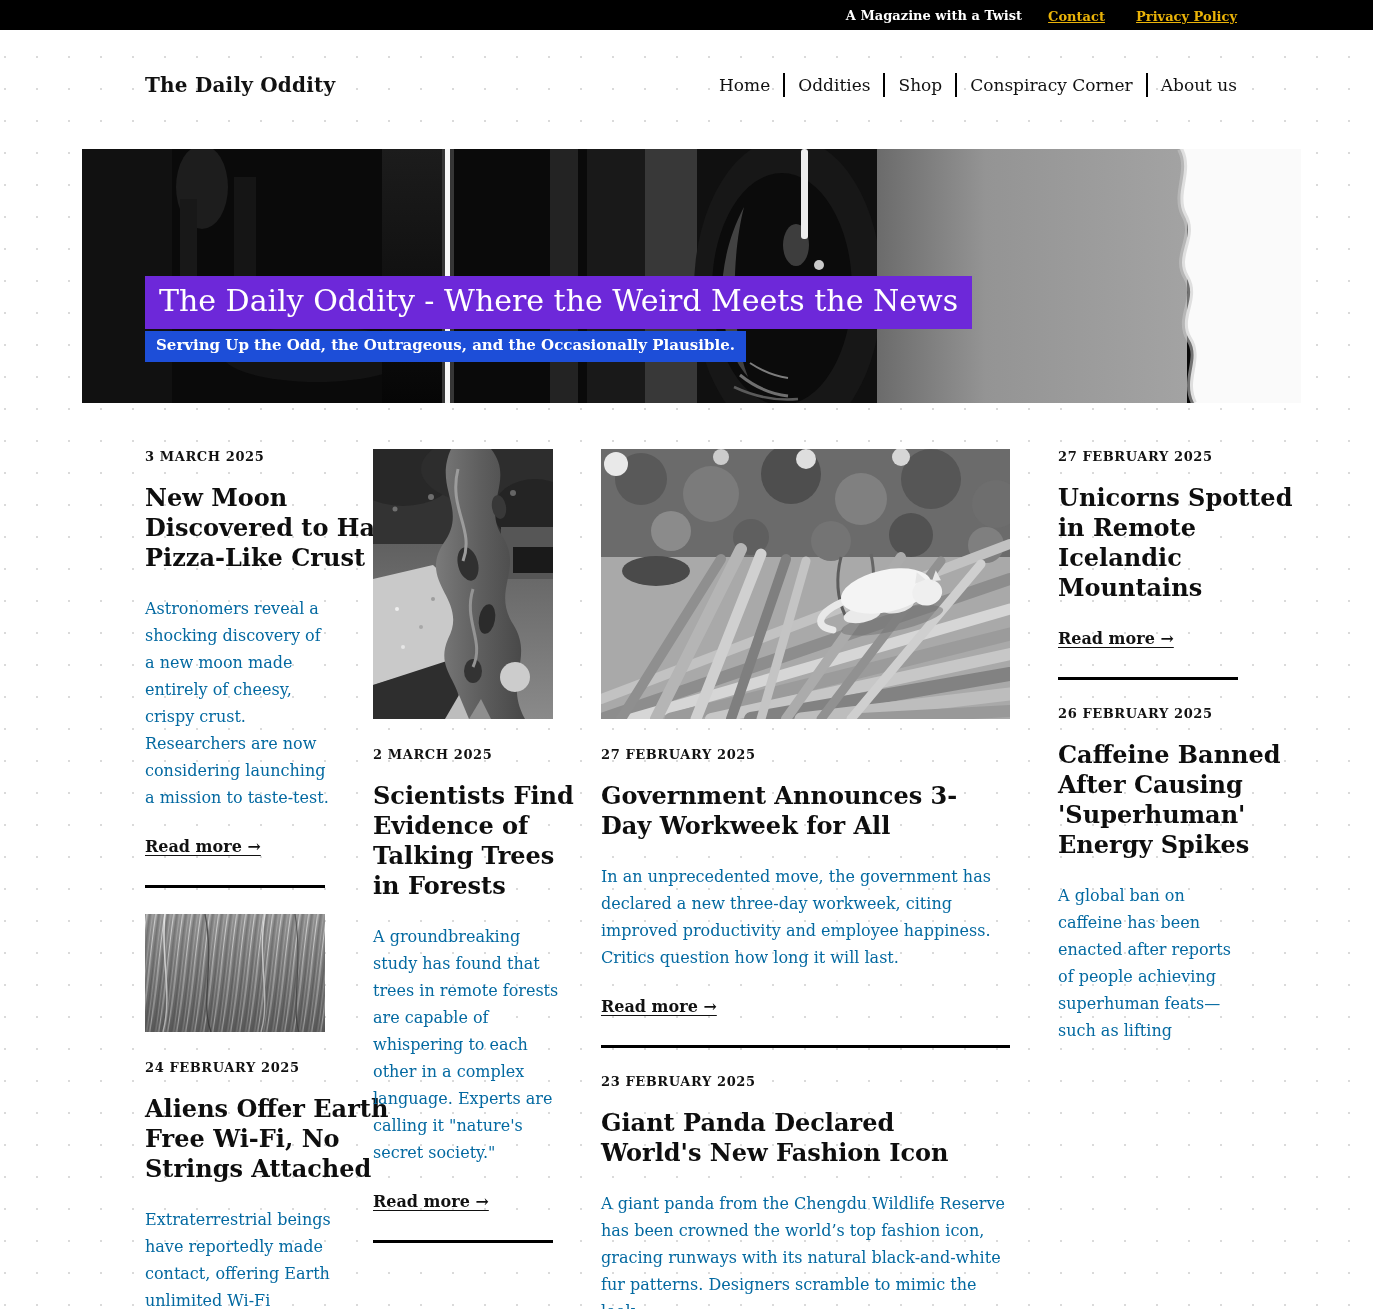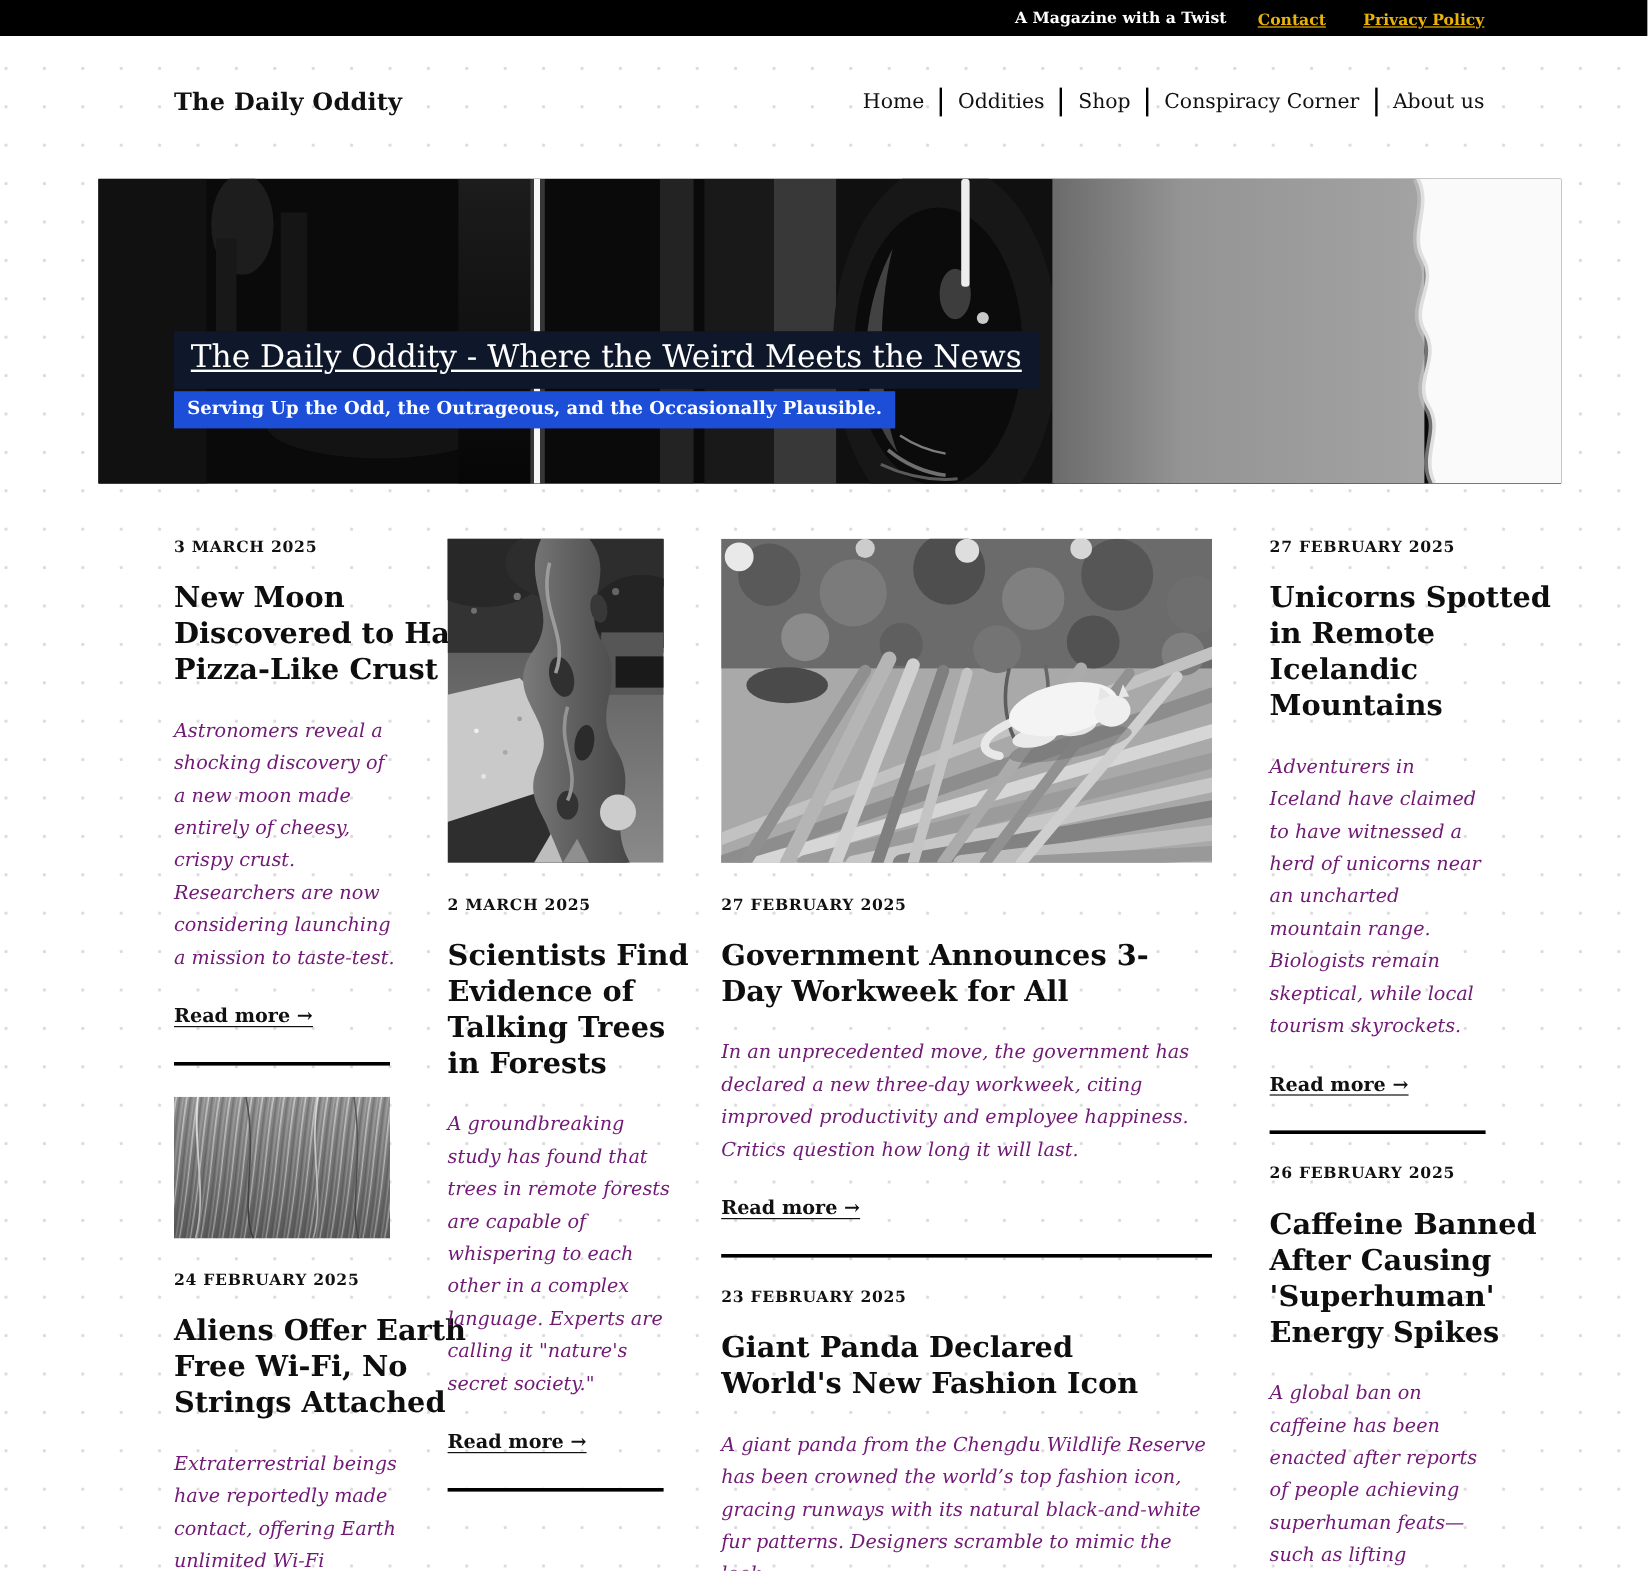--- a/index.html
+++ b/index.html
@@ -37,22 +37,22 @@
   .main-nav a:last-child { padding-right: 0; }
 
   
   .hero {
     position: relative; width: 1219px; height: 254px;
     margin: 43px 0 0 82px; background: #0a0a0a;
   }
   .hero svg { display: block; width: 100%; height: 100%; }
   .hero-caption { position: absolute; left: 63px; top: 127px; }
   .hero-title {
-    display: table; color: #fff; font-size: 26px; font-weight: 400; line-height: 1.25;
-    background: #0f172a; padding: 6px 14px 9px; text-decoration: underline;
+    display: table; color: #fff; font-size: 30px; font-weight: 400; line-height: 1.25;
+    background: #6d28d9; padding: 6px 14px 9px;
   }
   .hero-subtitle {
     display: table; color: #fff; font-size: 15px; font-weight: 700; line-height: 1.3;
     background: #1d4ed8; padding: 5px 11px 7px; margin-top: 2px;
   }
 
   
   .grid {
     width: 1092px; margin: 46px 0 0 145px;
     display: grid; grid-template-columns: 180px 180px 409px 180px;
@@ -61,23 +61,22 @@
   .thumb { display: block; margin: 0 0 28px; }
   .date {
     display: block; font-size: 13px; line-height: 16px; font-weight: 700;
     letter-spacing: .6px; color: #111;
   }
   .title {
     margin: 18px 0 0; font-size: 24px; line-height: 30px; font-weight: 700;
     color: #0e0e0e; white-space: pre;
   }
   .body {
-    margin: 22px 0 0; font-size: 16px; line-height: 27px; color: #701a75;
+    margin: 22px 0 0; font-size: 16px; line-height: 27px; color: #0369a1;
     white-space: pre;
-    font-style: italic;
   }
   .readmore {
     display: inline-block; margin-top: 26px; font-size: 16px; font-weight: 700;
     text-decoration: underline; text-underline-offset: 3px;
   }
   hr.sep { border: 0; border-top: 3px solid #000; margin: 29px 0 26px; }
 </style>
 </head>
 <body>
 
@@ -339,29 +338,20 @@
     </article>
   </div>
 
   <div class="col">
     <article>
       <span class="date">27 FEBRUARY 2025</span>
       <h2 class="title">Unicorns Spotted
 in Remote
 Icelandic
 Mountains</h2>
-      <p class="body">Adventurers in
-Iceland have claimed
-to have witnessed a
-herd of unicorns near
-an uncharted
-mountain range.
-Biologists remain
-skeptical, while local
-tourism skyrockets.</p>
       <a class="readmore">Read more →</a>
     </article>
     <hr class="sep">
     <article>
       <span class="date">26 FEBRUARY 2025</span>
       <h2 class="title">Caffeine Banned
 After Causing
 'Superhuman'
 Energy Spikes</h2>
       <p class="body">A global ban on

